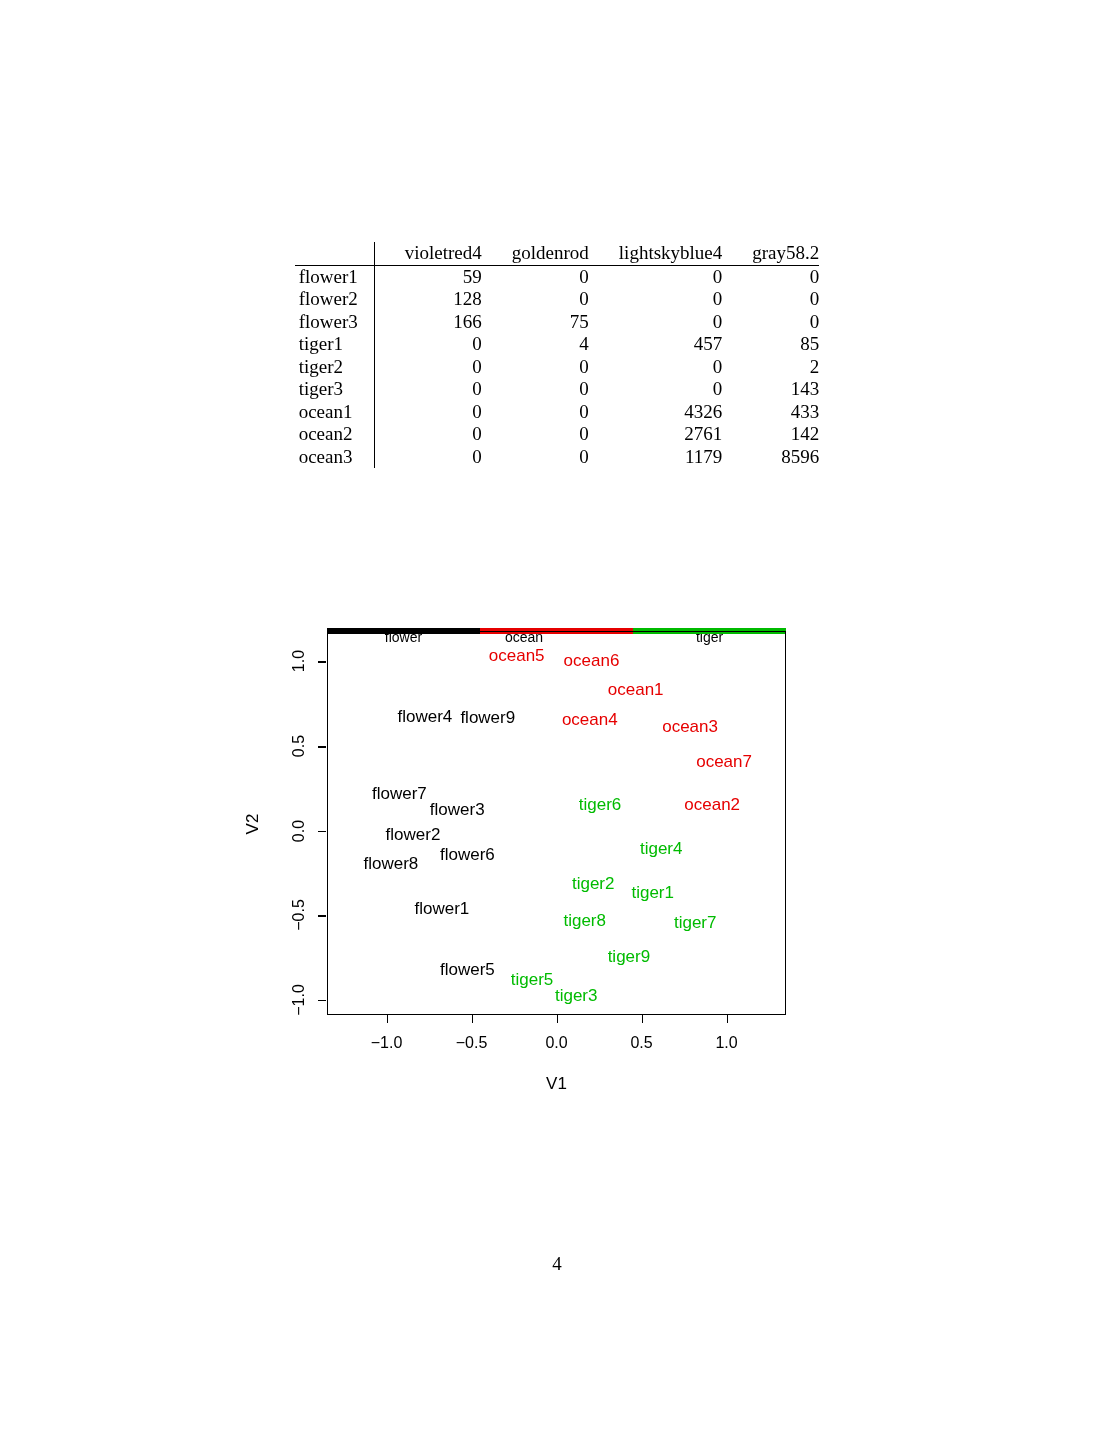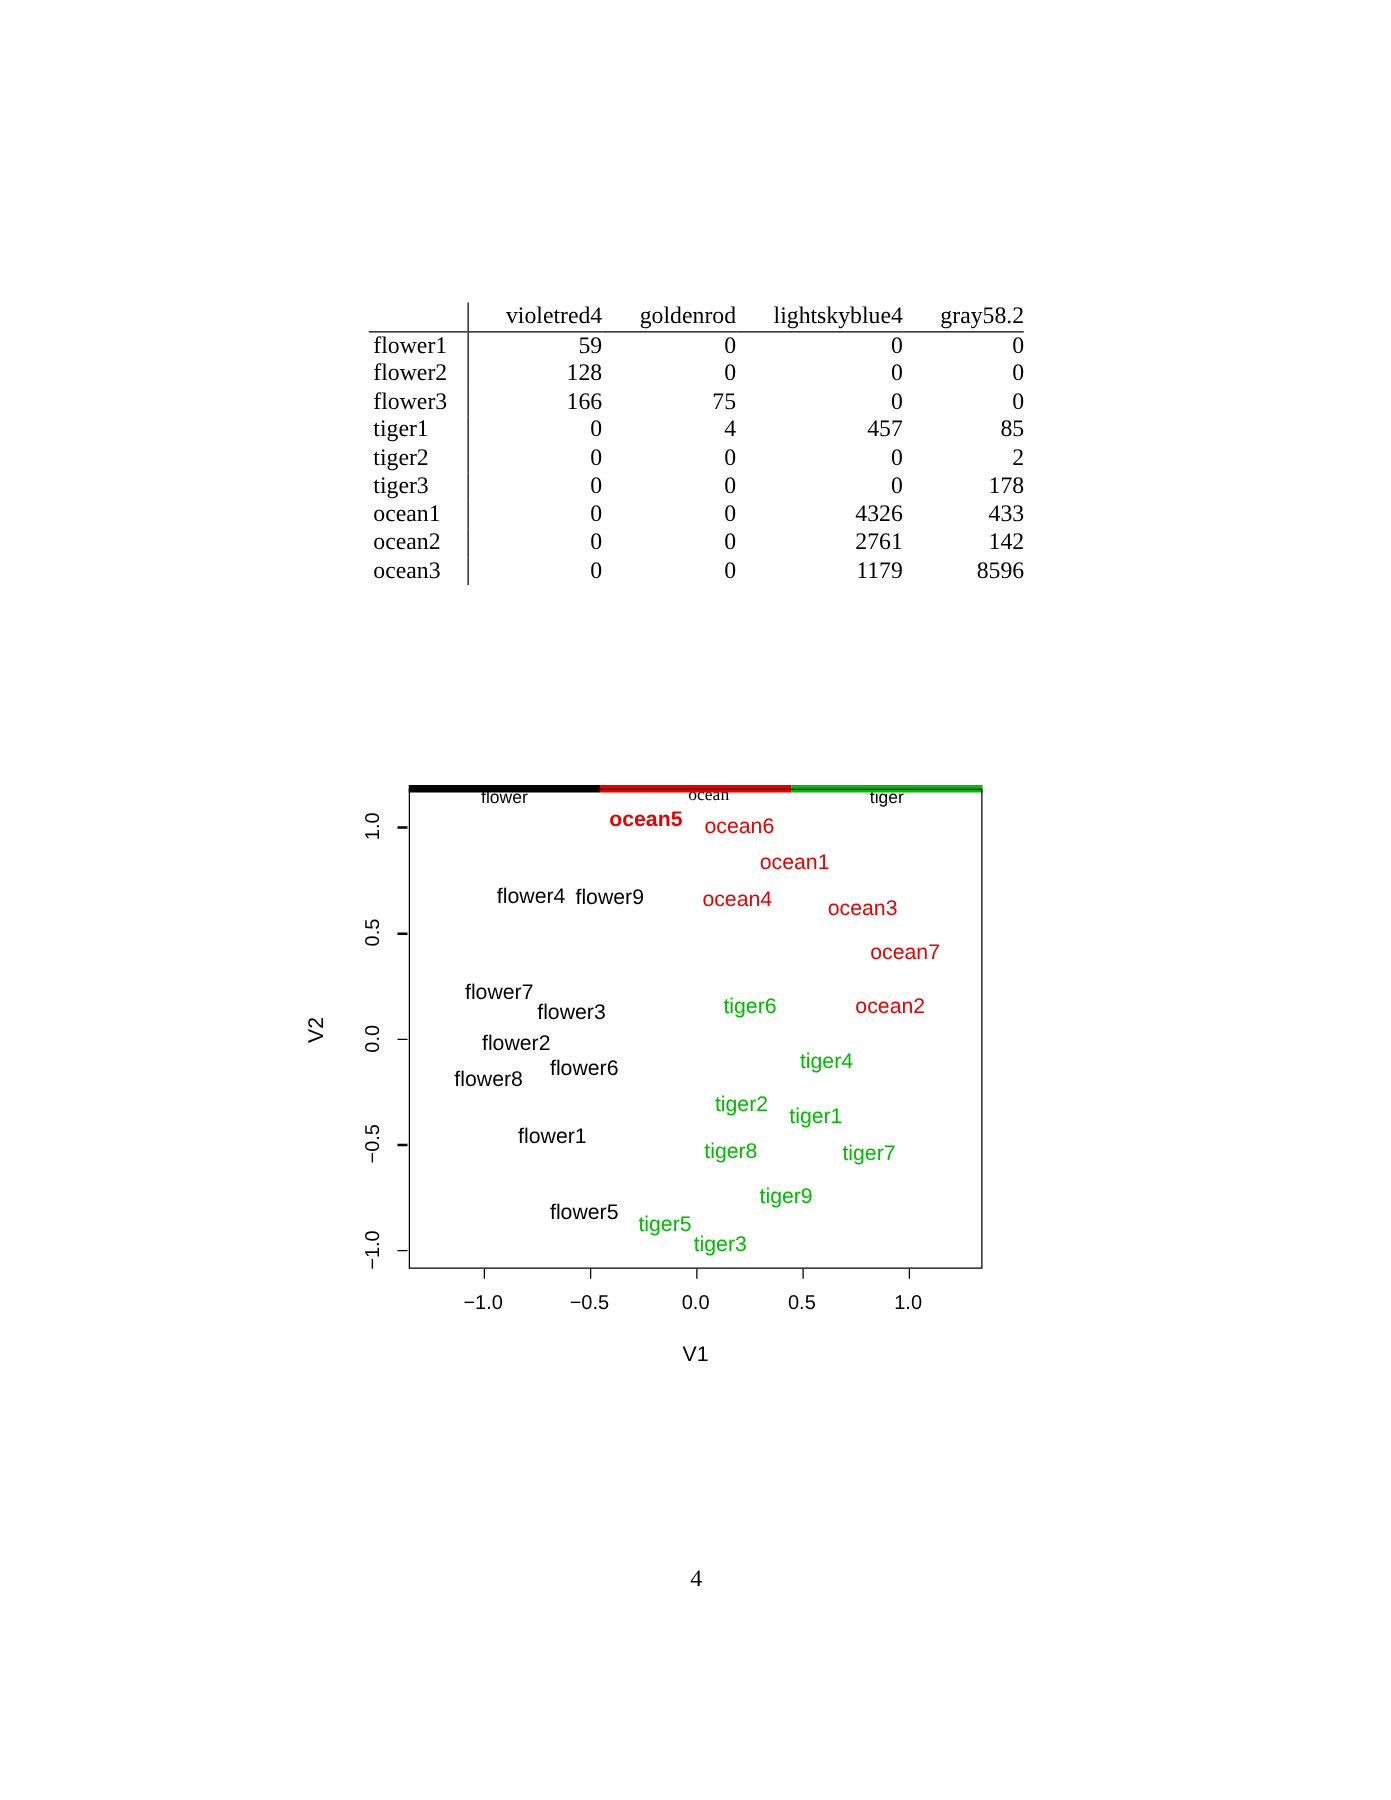--- a/index.html
+++ b/index.html
@@ -91,21 +91,21 @@
             <td>0</td>
             <td>0</td>
             <td>0</td>
             <td>2</td>
           </tr>
           <tr>
             <td class="row-label">tiger3</td>
             <td>0</td>
             <td>0</td>
             <td>0</td>
-            <td>178</td>
+            <td>143</td>
           </tr>
           <tr>
             <td class="row-label">ocean1</td>
             <td>0</td>
             <td>0</td>
             <td>4326</td>
             <td>433</td>
           </tr>
           <tr>
             <td class="row-label">ocean2</td>
@@ -121,39 +121,39 @@
             <td>1179</td>
             <td>8596</td>
           </tr>
         </tbody>
     </table>
   </div>
 
 
   <div id="legend-labels">
       <div class="legend-label" style="left: 403.5px;">flower</div>
-      <div class="legend-label" style="left: 567px; font-family: Liberation Serif, serif;">ocean</div>
+      <div class="legend-label" style="left: 524px;">ocean</div>
       <div class="legend-label" style="left: 709.5px;">tiger</div>
     </div>
   <div class="legend-bar" id="legend-bar">
       <div class="legend-seg" style="background: rgb(0, 0, 0);"></div>
       <div class="legend-seg" style="background: rgb(230, 0, 0);"></div>
       <div class="legend-seg" style="background: rgb(0, 187, 0);"></div>
     </div>
   <div class="plot-box" id="plot-box">
       <span class="pt" style="left: 96.9px; top: 84.5815px; color: rgb(0, 0, 0);">flower4</span>
       <span class="pt" style="left: 159.8px; top: 86.2731px; color: rgb(0, 0, 0);">flower9</span>
       <span class="pt" style="left: 71.4px; top: 162.396px; color: rgb(0, 0, 0);">flower7</span>
       <span class="pt" style="left: 129.2px; top: 177.621px; color: rgb(0, 0, 0);">flower3</span>
       <span class="pt" style="left: 85px; top: 202.996px; color: rgb(0, 0, 0);">flower2</span>
       <span class="pt" style="left: 139.4px; top: 223.295px; color: rgb(0, 0, 0);">flower6</span>
       <span class="pt" style="left: 62.9px; top: 231.753px; color: rgb(0, 0, 0);">flower8</span>
       <span class="pt" style="left: 113.9px; top: 277.427px; color: rgb(0, 0, 0);">flower1</span>
       <span class="pt" style="left: 139.4px; top: 338.326px; color: rgb(0, 0, 0);">flower5</span>
-      <span class="pt" style="left: 188.7px; top: 23.6828px; color: rgb(230, 0, 0); font-weight: bold;">ocean5</span>
+      <span class="pt" style="left: 188.7px; top: 23.6828px; color: rgb(230, 0, 0);">ocean5</span>
       <span class="pt" style="left: 263.5px; top: 28.7577px; color: rgb(230, 0, 0);">ocean6</span>
       <span class="pt" style="left: 307.7px; top: 57.5154px; color: rgb(230, 0, 0);">ocean1</span>
       <span class="pt" style="left: 261.8px; top: 87.9648px; color: rgb(230, 0, 0);">ocean4</span>
       <span class="pt" style="left: 362.1px; top: 94.7313px; color: rgb(230, 0, 0);">ocean3</span>
       <span class="pt" style="left: 396.1px; top: 130.256px; color: rgb(230, 0, 0);">ocean7</span>
       <span class="pt" style="left: 384.2px; top: 172.546px; color: rgb(230, 0, 0);">ocean2</span>
       <span class="pt" style="left: 272px; top: 172.546px; color: rgb(0, 187, 0);">tiger6</span>
       <span class="pt" style="left: 333.2px; top: 216.529px; color: rgb(0, 187, 0);">tiger4</span>
       <span class="pt" style="left: 265.2px; top: 252.053px; color: rgb(0, 187, 0);">tiger2</span>
       <span class="pt" style="left: 324.7px; top: 260.511px; color: rgb(0, 187, 0);">tiger1</span>

